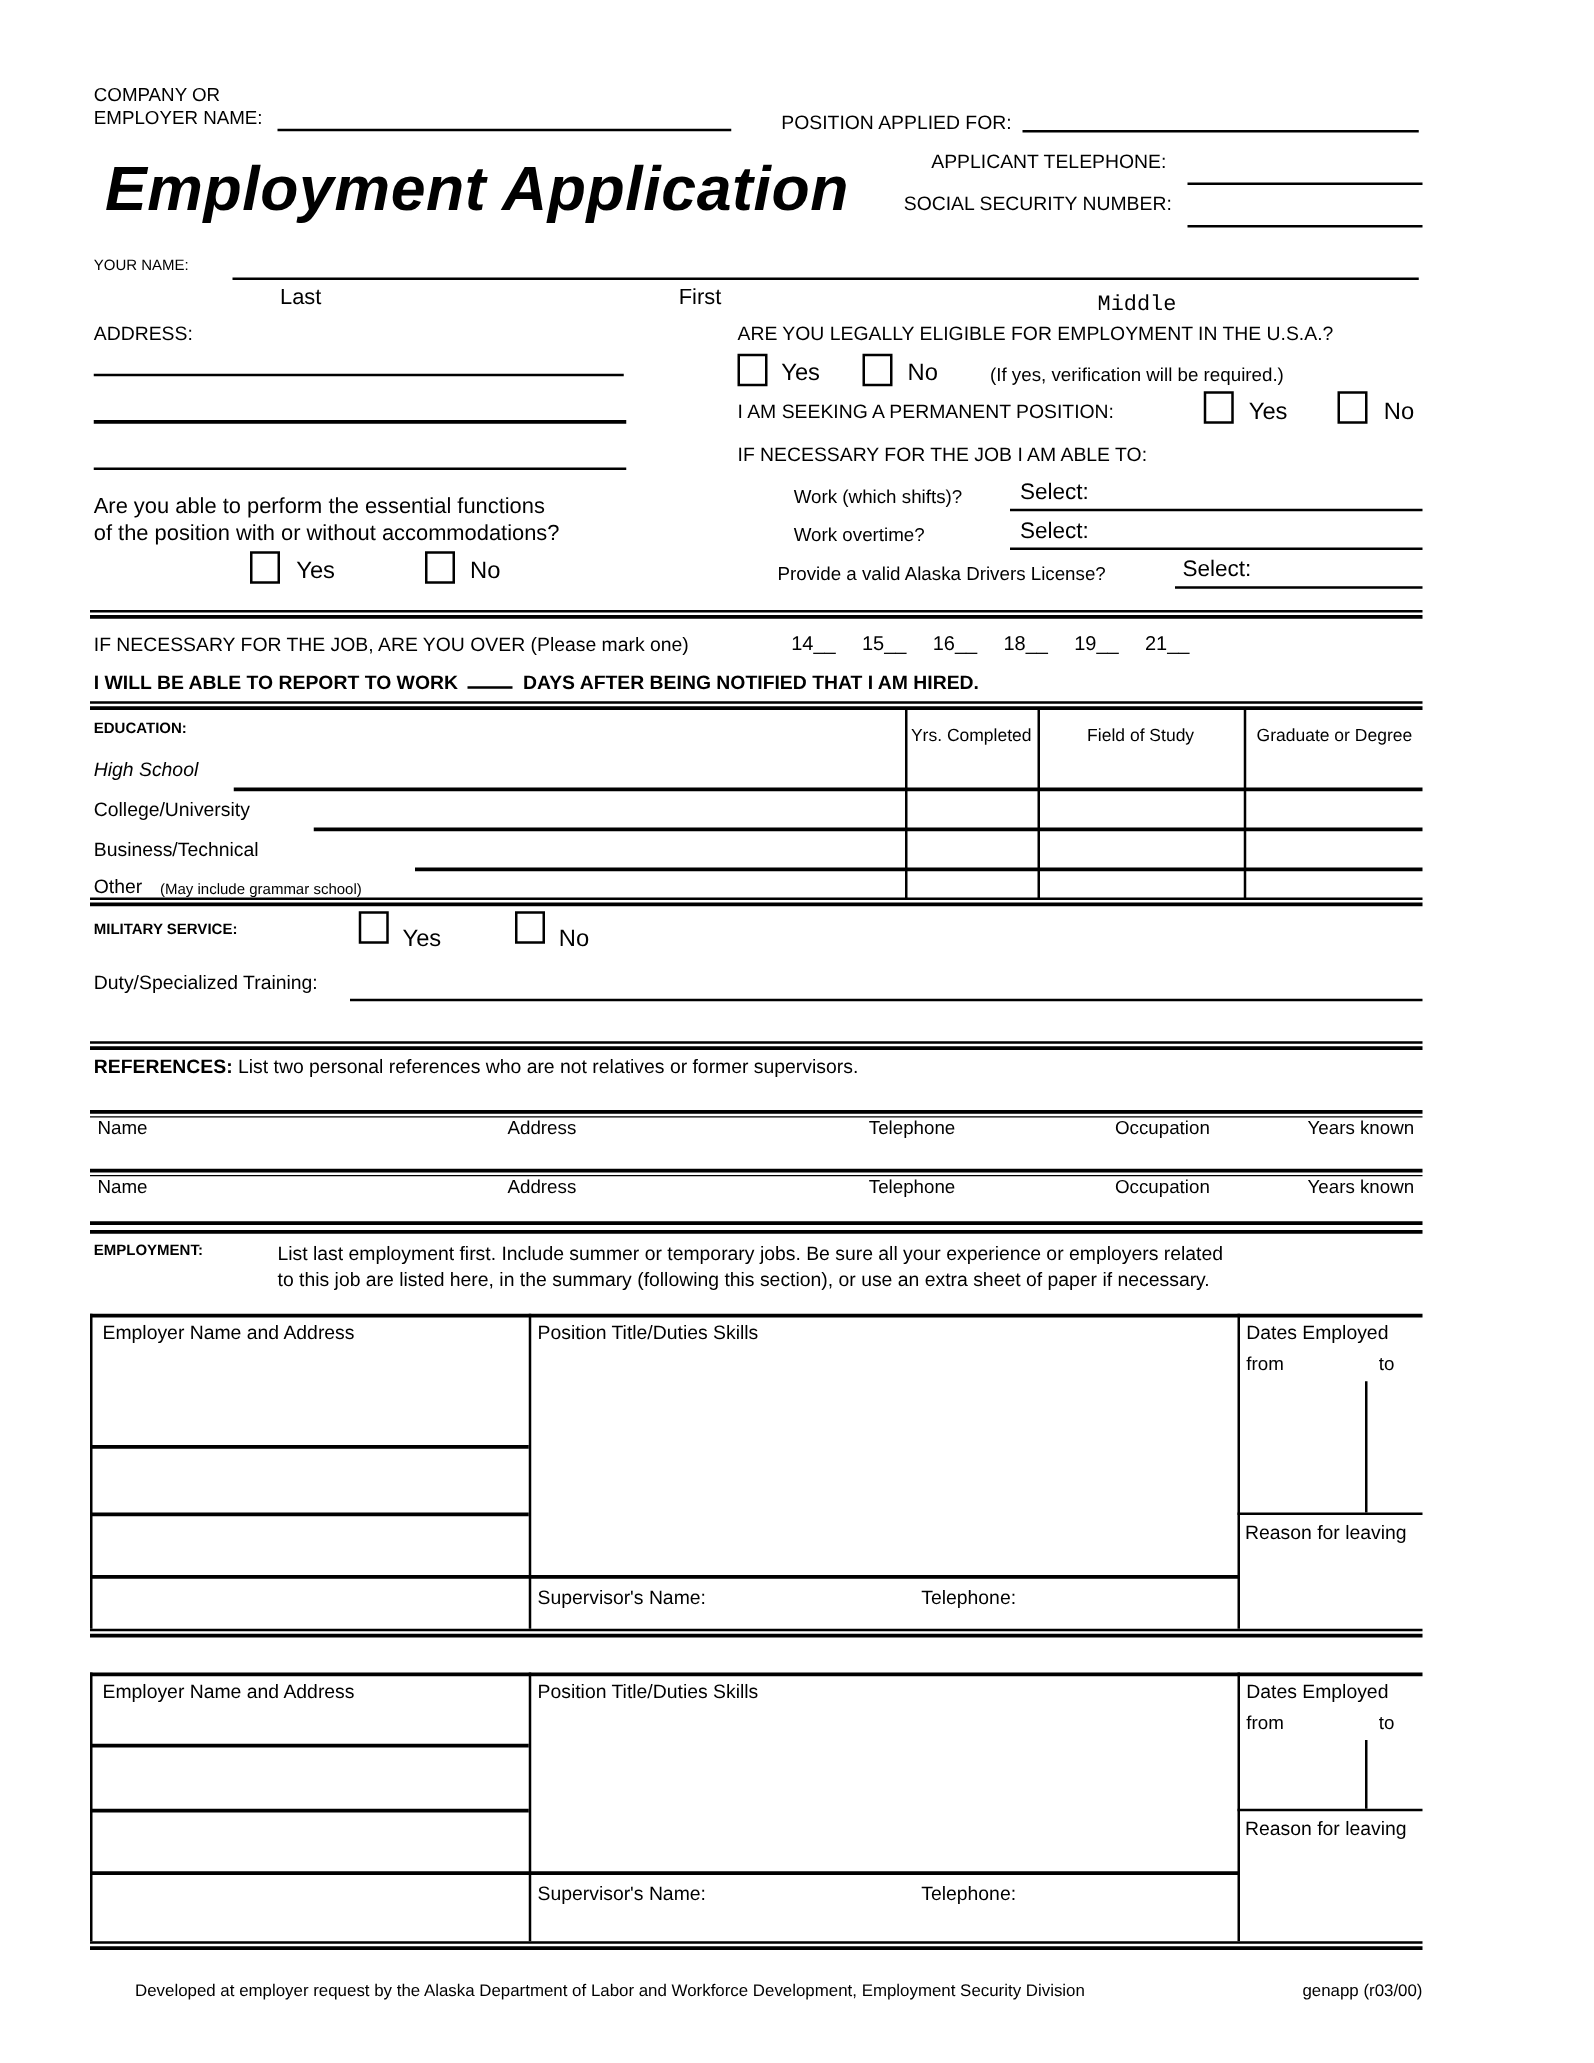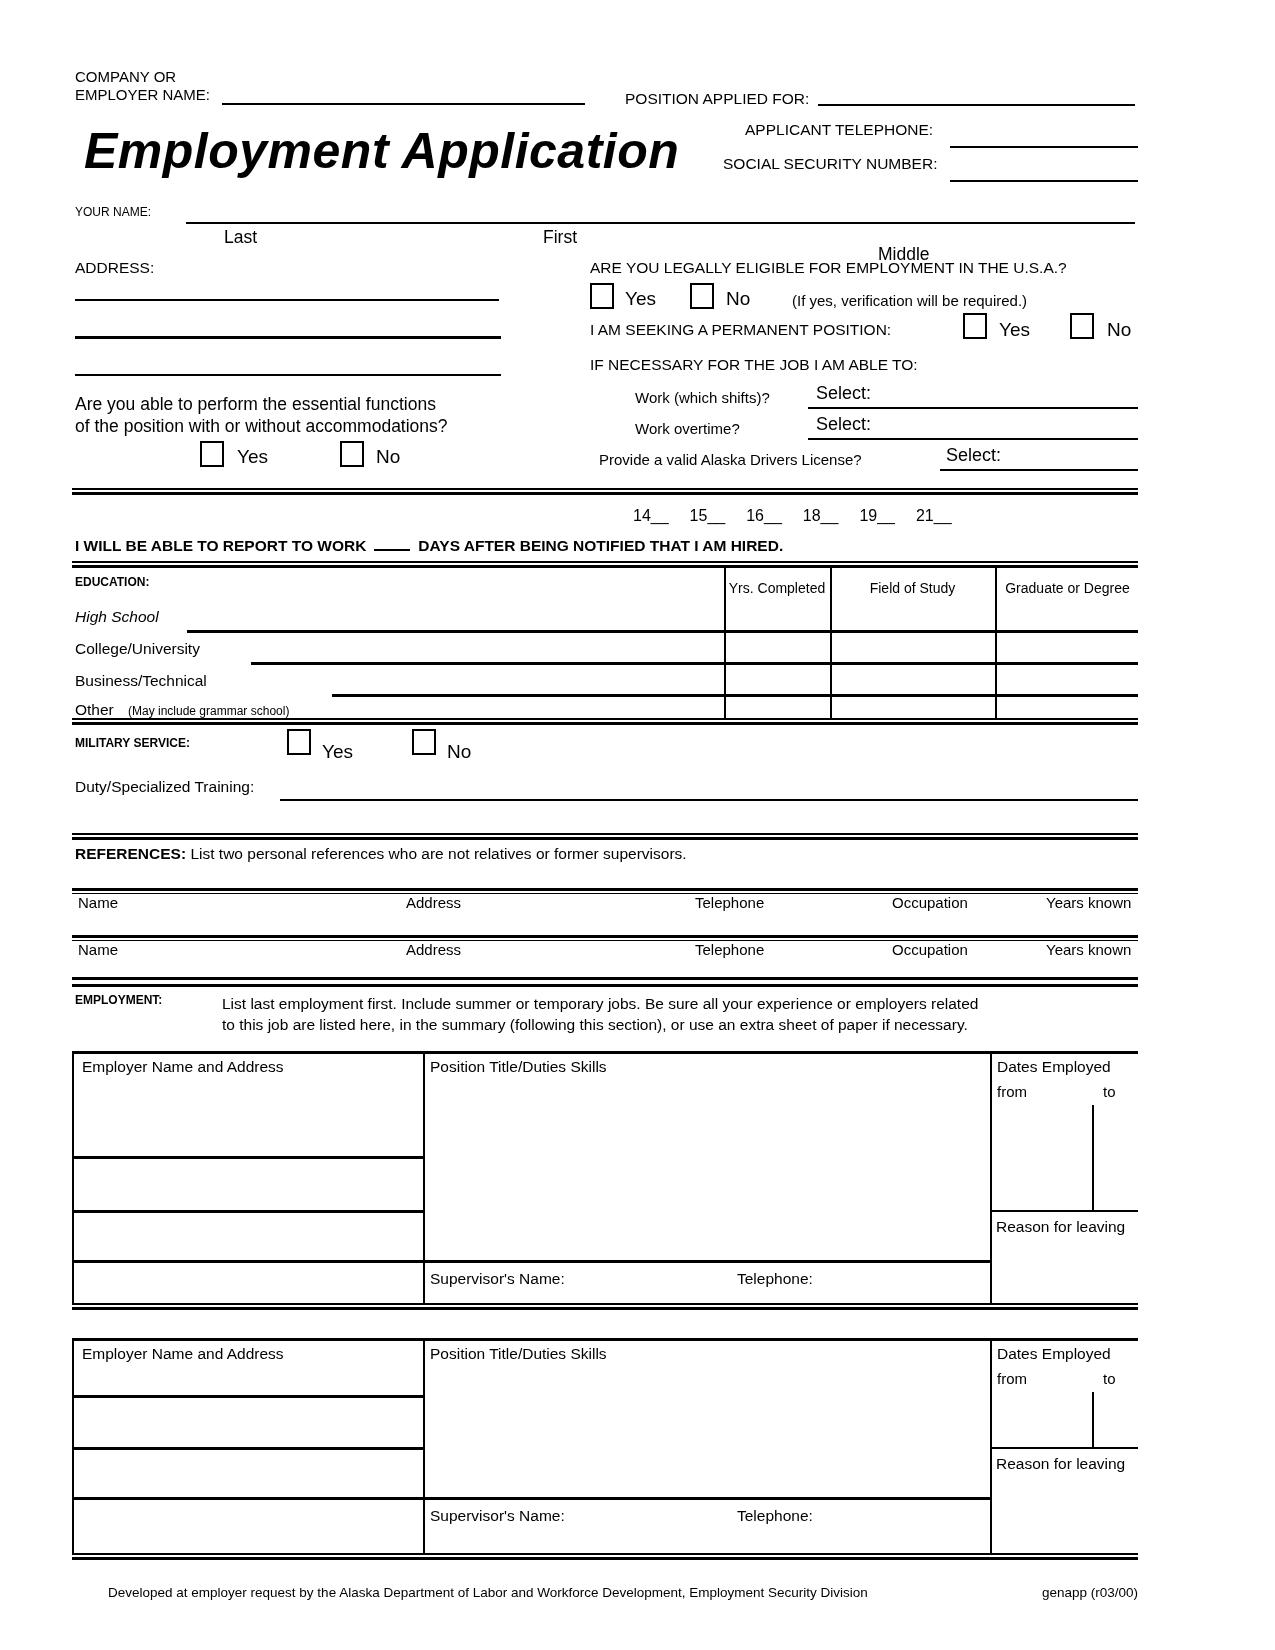--- a/index.html
+++ b/index.html
@@ -44,21 +44,21 @@
   <div class="lbl fs155" style="left:745px;top:121px;">APPLICANT TELEPHONE:</div>
   <div class="hline" style="left:950px;top:146px;width:188px;"></div>
 
   <div class="lbl fs155" style="left:723px;top:155px;">SOCIAL SECURITY NUMBER:</div>
   <div class="hline" style="left:950px;top:180px;width:188px;"></div>
 
   <div class="lbl fs16" style="left:75px;top:206px;">YOUR NAME:</div>
   <div class="hline" style="left:186px;top:222px;width:949px;"></div>
   <div class="lbl fs17" style="left:224px;top:227px;">Last</div>
   <div class="lbl fs17" style="left:543px;top:227px;">First</div>
-  <div class="lbl fs17" style="left:878px;top:244px;">Middle</div>
+  <div class="lbl fs17" style="left:878px;top:234px;font-family:Liberation Mono, monospace;">Middle</div>
 
   <div class="lbl fs155" style="left:75px;top:259px;">ADDRESS:</div>
   <div class="hline" style="left:75px;top:299px;width:424px;"></div>
   <div class="hline" style="left:75px;top:336px;width:426px;height:3px;"></div>
   <div class="hline" style="left:75px;top:374px;width:426px;"></div>
 
   <div class="lbl fs17" style="left:75px;top:394px;">Are you able to perform the essential functions</div>
   <div class="lbl fs17" style="left:75px;top:416px;">of the position with or without accommodations?</div>
   <div class="cb" style="left:200px;top:441px;"></div>
   <div class="lbl fs19" style="left:237px;top:446px;">Yes</div>
@@ -81,25 +81,26 @@
   <div class="lbl fs155" style="left:590px;top:356px;">IF NECESSARY FOR THE JOB I AM ABLE TO:</div>
 
   <div class="lbl fs15" style="left:635px;top:389px;">Work (which shifts)?</div>
   <div class="lbl fs18" style="left:816px;top:383px;">Select:</div>
   <div class="hline" style="left:808px;top:407px;width:330px;"></div>
 
   <div class="lbl fs15" style="left:635px;top:420px;">Work overtime?</div>
   <div class="lbl fs18" style="left:816px;top:414px;">Select:</div>
   <div class="hline" style="left:808px;top:438px;width:330px;"></div>
 
-  <div class="lbl fs15" style="left:599px;top:451px;">Provide a valid Alaska Drivers License?</div>
+  <div class="lbl fs15" style="left:622px;top:451px;">Provide a valid Alaska Drivers License?</div>
   <div class="lbl fs18" style="left:946px;top:445px;">Select:</div>
   <div class="hline" style="left:940px;top:469px;width:198px;"></div>
 
   <div class="rule2" style="left:72px;top:488px;width:1066px;"></div>
+  <div class="lbl fs155" style="left:75px;top:508px;">IF NECESSARY FOR THE JOB, ARE YOU OVER (Please mark one)</div>
   <div class="lbl ages" style="left:633px;top:507px;">
     <span>14__</span><span>15__</span><span>16__</span><span>18__</span><span>19__</span><span>21__</span>
   </div>
   <div class="lbl fs155 b" style="left:75px;top:536px;">
     <span>I WILL BE ABLE TO REPORT TO WORK</span><span class="blankgap"></span><span>DAYS AFTER BEING NOTIFIED THAT I AM HIRED.</span>
   </div>
 
   <div class="rule2" style="left:72px;top:561px;width:1066px;"></div>
   <div class="vline" style="left:724px;top:568px;height:152px;"></div>
   <div class="vline" style="left:830px;top:568px;height:152px;"></div>

